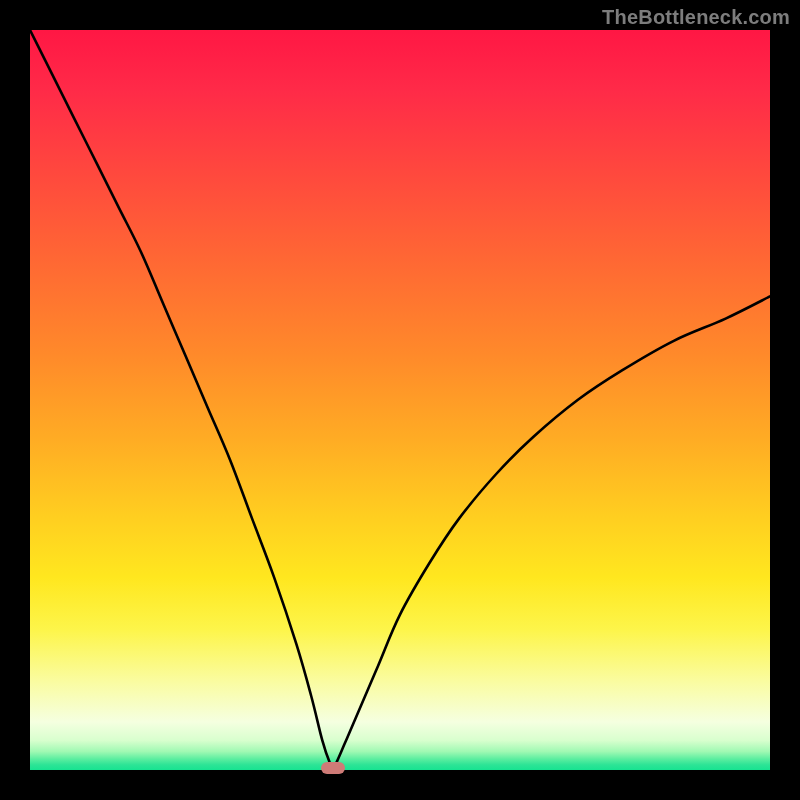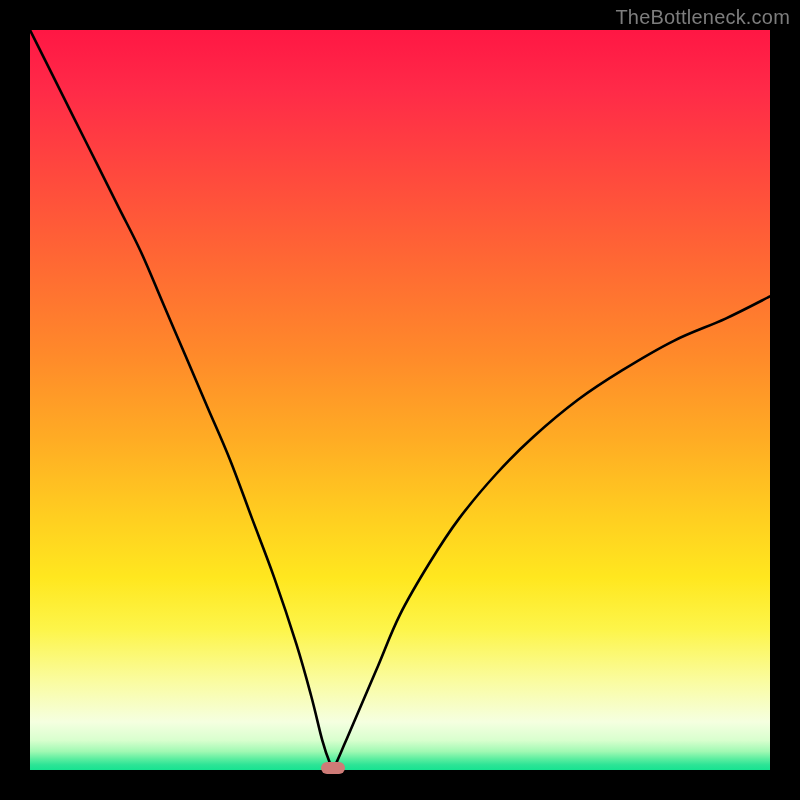--- a/index.html
+++ b/index.html
@@ -50,21 +50,21 @@
     top: 0;
     width: 740px;
     height: 740px;
   }
   .watermark {
     position: absolute;
     top: 6px;
     right: 10px;
     color: #7d7d7d;
     font-size: 20px;
-    font-weight: 400;
+    font-weight: 700;
     letter-spacing: 0.2px;
     user-select: none;
   }
   .minimum-pill {
     position: absolute;
     width: 24px;
     height: 12px;
     border-radius: 6px;
     background: #cf7b77;
     transform: translate(-50%, -50%);

